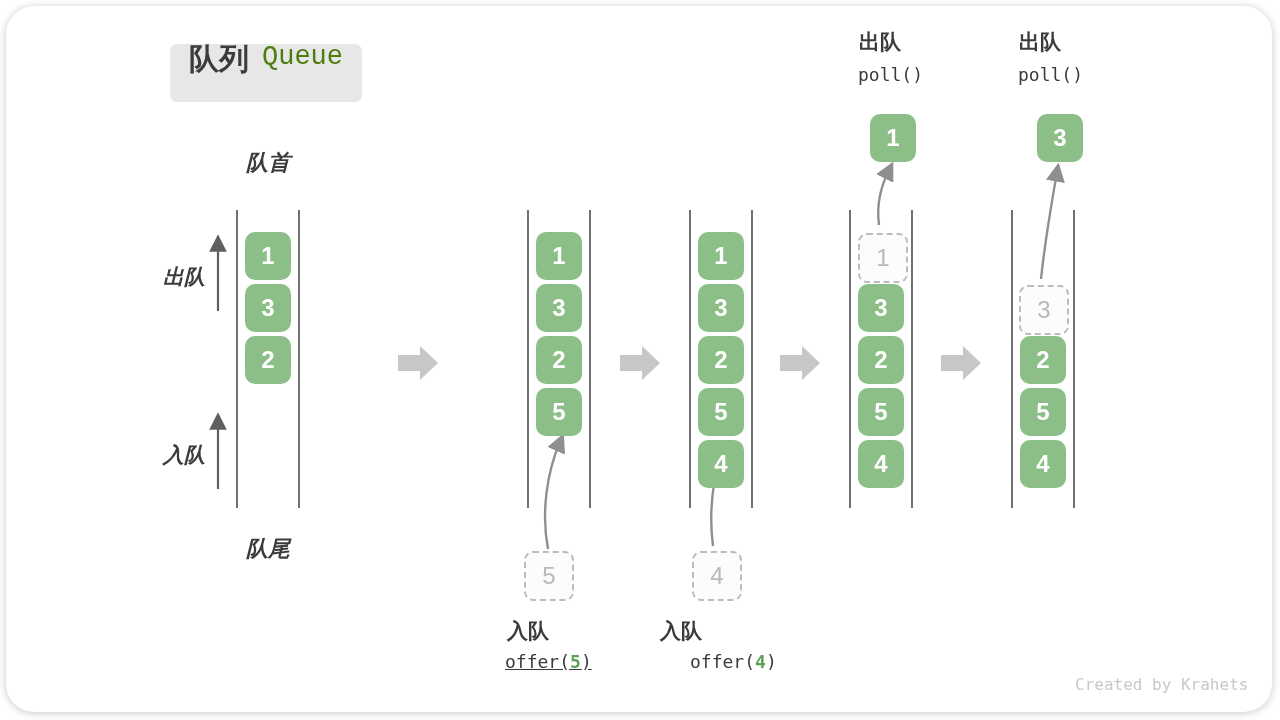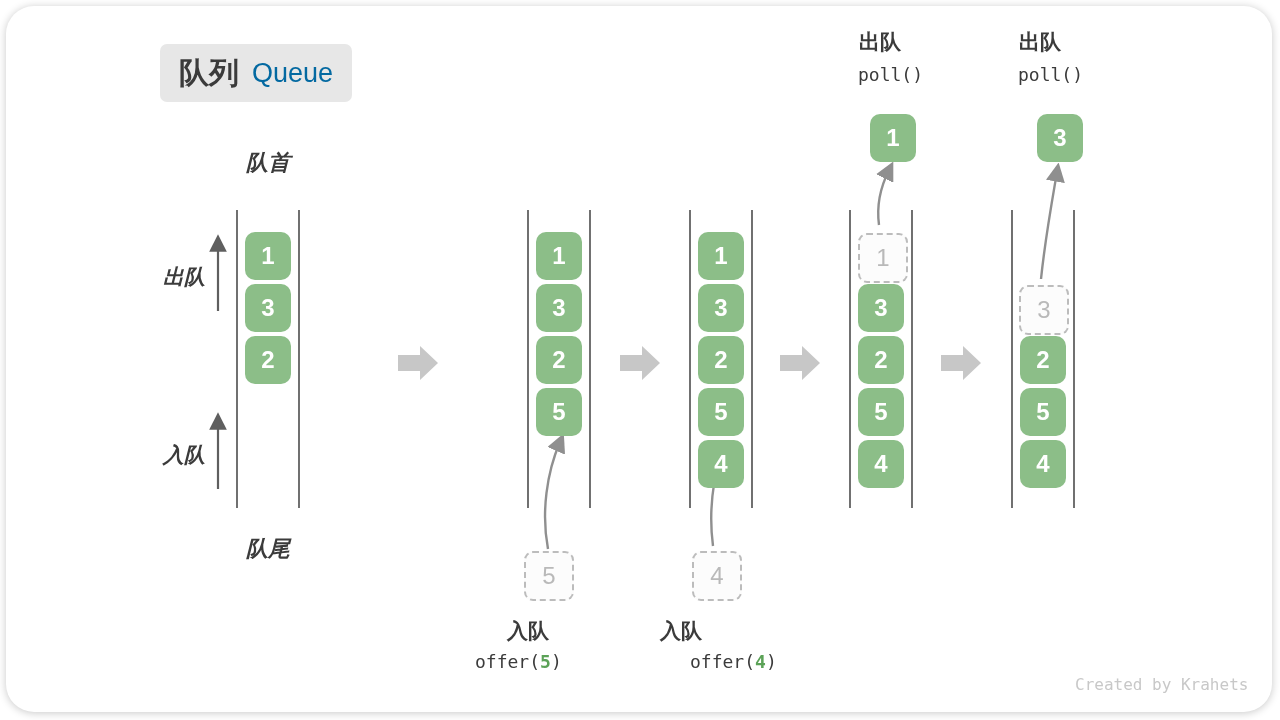--- a/index.html
+++ b/index.html
@@ -1,23 +1,23 @@
 <!DOCTYPE html>
 <html><head>
 <meta charset="utf-8">
 <style>
   html,body{margin:0;padding:0;width:1280px;height:720px;background:#fff;overflow:hidden;
     font-family:"Liberation Sans","DejaVu Sans",sans-serif;}
   .card{position:absolute;left:6px;top:6px;width:1266px;height:706px;background:#fff;
     border-radius:28px;box-shadow:0 1px 9px rgba(0,0,0,.22);}
   .abs{position:absolute;line-height:1;}
-  .title-badge{left:160px;top:44px;width:192px;height:58px;background:#e7e7e7;border-radius:7px;
-    display:flex;align-items:center;justify-content:center;gap:13px;}
+  .title-badge{left:170px;top:44px;width:192px;height:58px;background:#e7e7e7;border-radius:7px;
+    display:flex;justify-content:center;gap:13px;}
   .title-zh{font-size:30px;font-weight:bold;color:#3b3b3b;}
-  .title-en{font-size:27px;color:#0369a1;font-family:Liberation Sans, sans-serif;}
+  .title-en{font-size:27px;color:#4d7c0f;font-family:Liberation Mono, monospace;}
   .cn-label{font-size:22px;font-weight:bold;color:#3b3b3b;font-style:italic;}
   .centered{text-align:center;}
   .cell{width:46px;height:48px;border-radius:10px;background:#8cbe88;color:#fff;
     font-size:24px;font-weight:bold;display:flex;align-items:center;justify-content:center;}
   .cell-dashed{width:46px;height:46px;border-radius:9px;background:#fcfcfc;border:2px dashed #bcbcbc;
     color:#b9b9b9;font-size:24px;font-weight:normal;display:flex;align-items:center;justify-content:center;}
   .op-label{font-size:21px;font-weight:bold;color:#3b3b3b;}
   .op-code{font-size:18px;color:#3b3b3b;font-family:"DejaVu Sans Mono","Liberation Mono",monospace;}
   .op-code .arg{color:#5ba257;font-weight:bold;}
   .watermark{font-size:16px;color:#c8c8c8;font-family:"DejaVu Sans Mono","Liberation Mono",monospace;}
@@ -105,21 +105,21 @@
 <div class="abs cell" style="left:858px;top:440px;">4</div>
 <div class="abs cell" style="left:870px;top:114px;">1</div>
 
 <div class="abs cell-dashed" style="left:1019px;top:285px;">3</div>
 <div class="abs cell" style="left:1020px;top:336px;">2</div>
 <div class="abs cell" style="left:1020px;top:388px;">5</div>
 <div class="abs cell" style="left:1020px;top:440px;">4</div>
 <div class="abs cell" style="left:1037px;top:114px;">3</div>
 
 <div class="abs op-label" style="left:507px;top:620px;">入队</div>
-<div class="abs op-code" style="left:475px;top:653px;"><span>offer(</span><span class="arg">5</span><span>)</span></div>
+<div class="abs op-code" style="left:505px;top:653px;text-decoration:underline;"><span>offer(</span><span class="arg">5</span><span>)</span></div>
 
 <div class="abs op-label" style="left:660px;top:620px;">入队</div>
 <div class="abs op-code" style="left:658px;top:653px;margin-left:32px;"><span>offer(</span><span class="arg">4</span><span>)</span></div>
 
 <div class="abs op-label" style="left:859px;top:31px;">出队</div>
 <div class="abs op-code" style="left:858px;top:66px;">poll()</div>
 
 <div class="abs op-label" style="left:1019px;top:31px;">出队</div>
 <div class="abs op-code" style="left:1018px;top:66px;">poll()</div>
 

